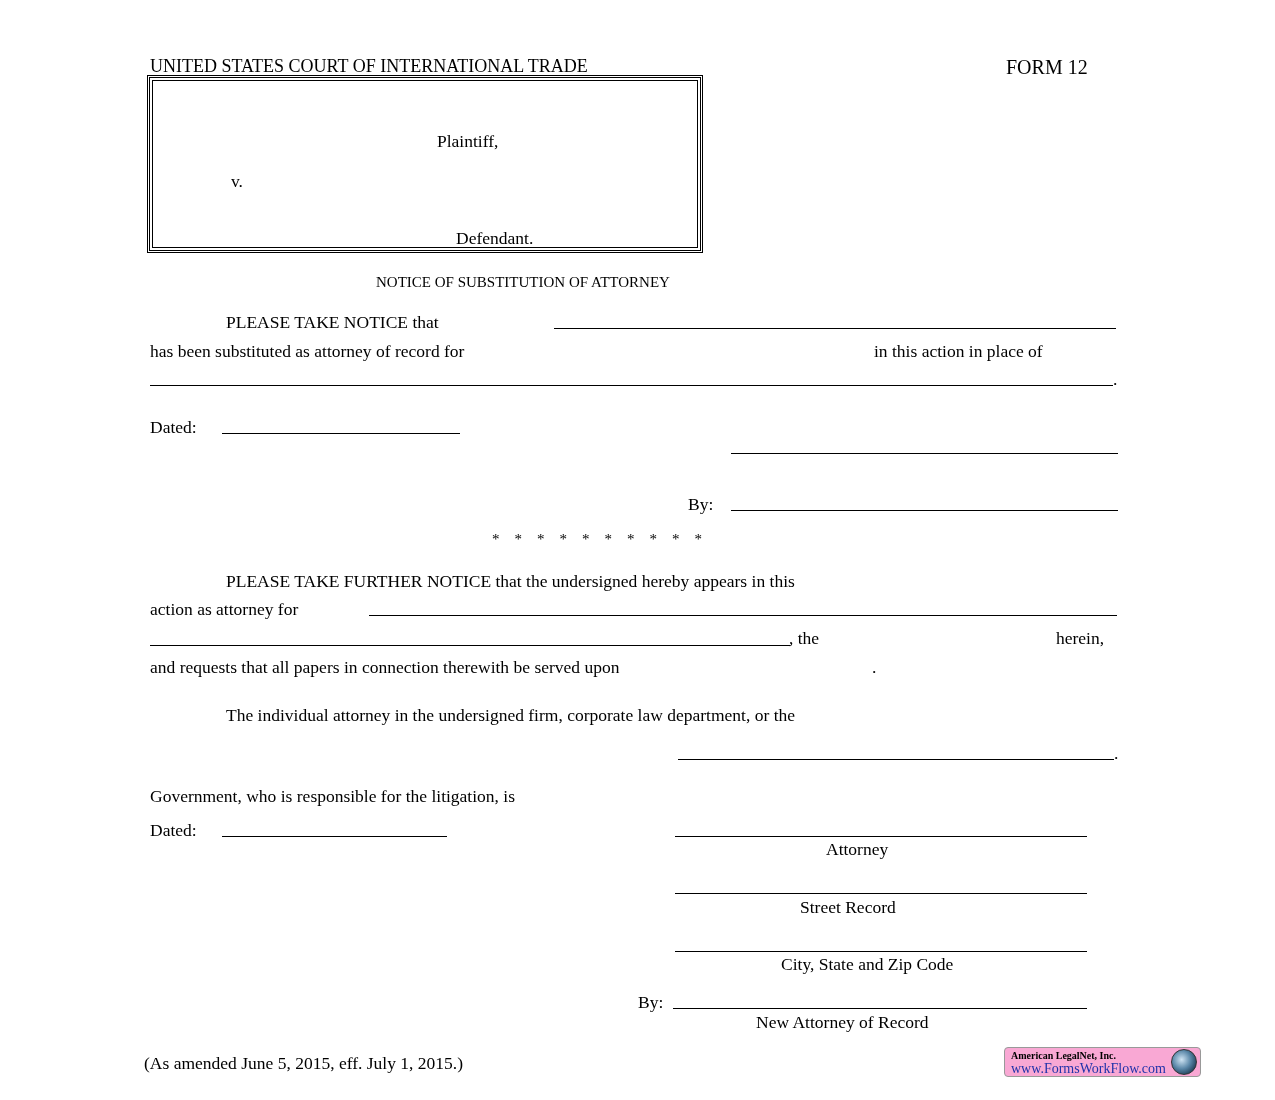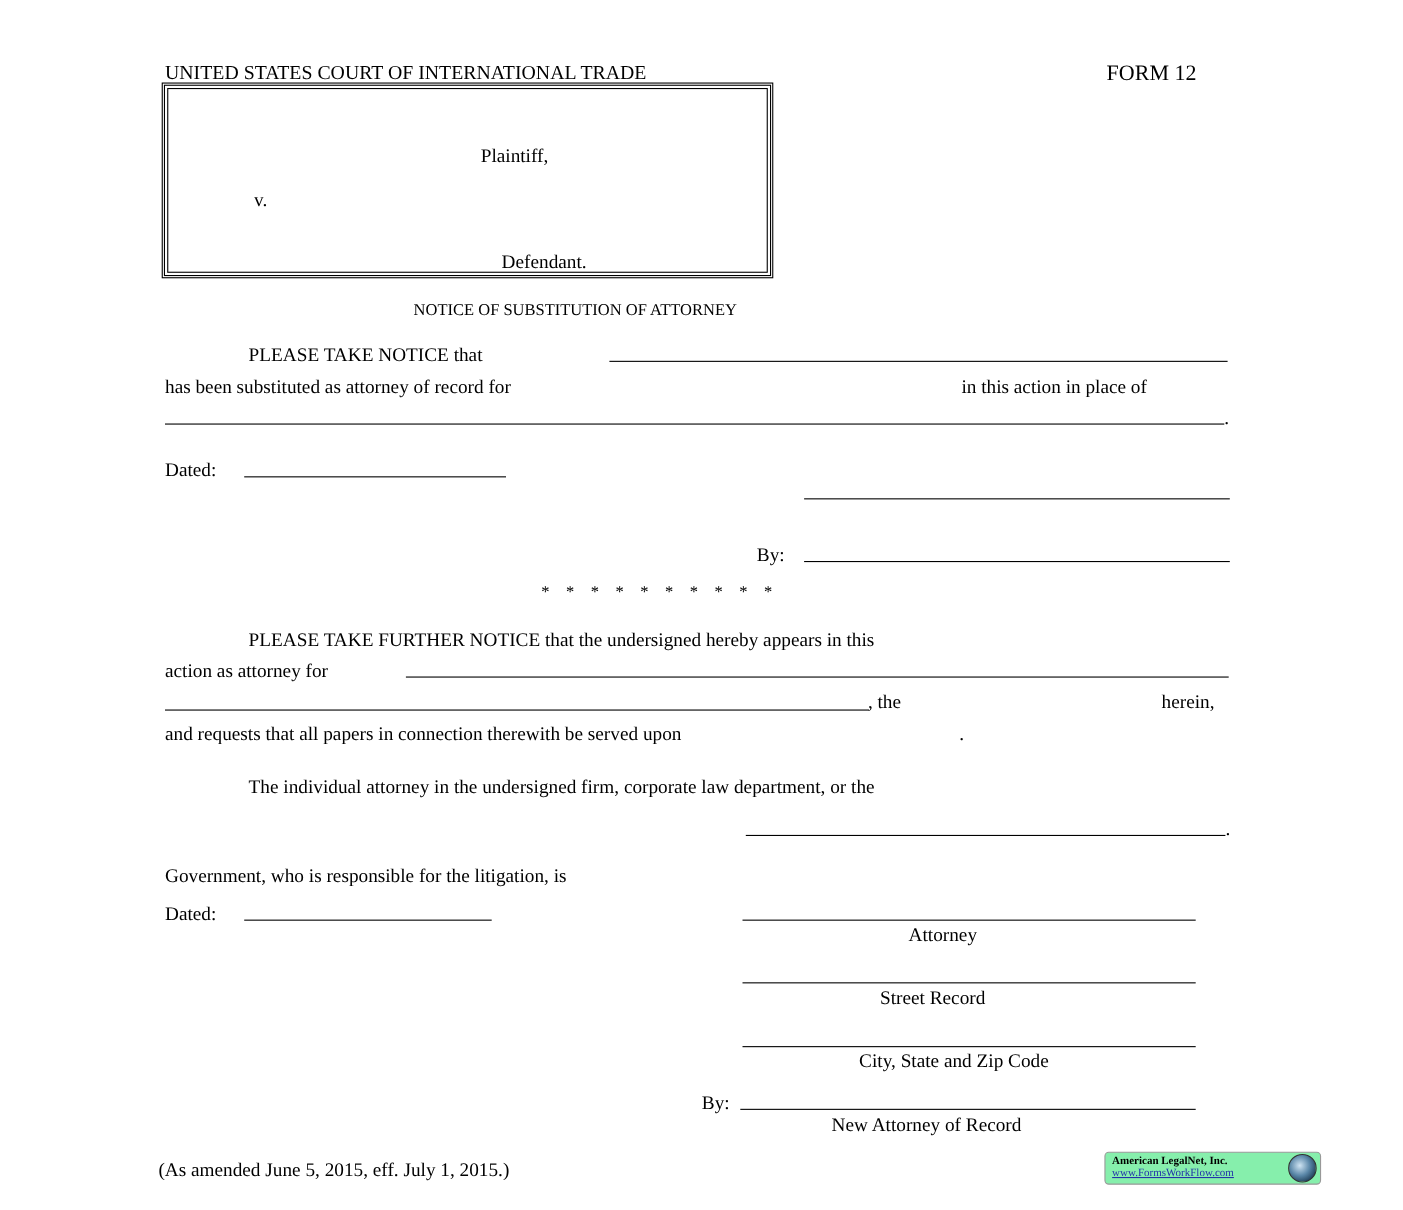--- a/index.html
+++ b/index.html
@@ -5,23 +5,23 @@
   html,body{margin:0;padding:0;background:#fff;}
   body{width:1275px;height:1100px;position:relative;overflow:hidden;
        font-family:"Liberation Serif","DejaVu Serif",serif;color:#000;font-size:17.5px;}
   .abs{position:absolute;white-space:nowrap;}
   .bold{font-weight:normal;}
   .line{position:absolute;border-bottom:1.3px solid #000;height:0;}
   .caption-box{position:absolute;left:147px;top:75px;width:556px;height:178px;
        border:3px double #000;box-sizing:border-box;}
   .caption-box::after{content:"";position:absolute;inset:2px;border:1px solid #000;}
   .logo{position:absolute;left:1004px;top:1047px;width:195px;height:28px;
-        border:1px solid #999;border-radius:4px;background:#86efac;}
+        border:1px solid #999;border-radius:4px;background:#f9a8d4;}
   .logo .t1{position:absolute;left:6px;top:2px;font-size:10px;font-weight:bold;}
-  .logo .t2{position:absolute;left:6px;top:13px;font-size:10px;color:#2233aa;text-decoration:underline;}
+  .logo .t2{position:absolute;left:6px;top:13px;font-size:14px;color:#2233aa;}
   .logo .globe{position:absolute;right:3px;top:1px;width:24px;height:24px;border-radius:50%;
         background:radial-gradient(circle at 40% 40%,#cfe4f3 0%,#5a87a8 45%,#1d3c55 80%);
         border:1px solid #333;}
 </style>
 </head>
 <body>
 
 <div class="abs bold" style="left:150px;top:56px;font-size:18px;">UNITED STATES COURT OF INTERNATIONAL TRADE</div>
 <div class="abs bold" style="left:1006px;top:56px;font-size:20px;">FORM 12</div>
 

